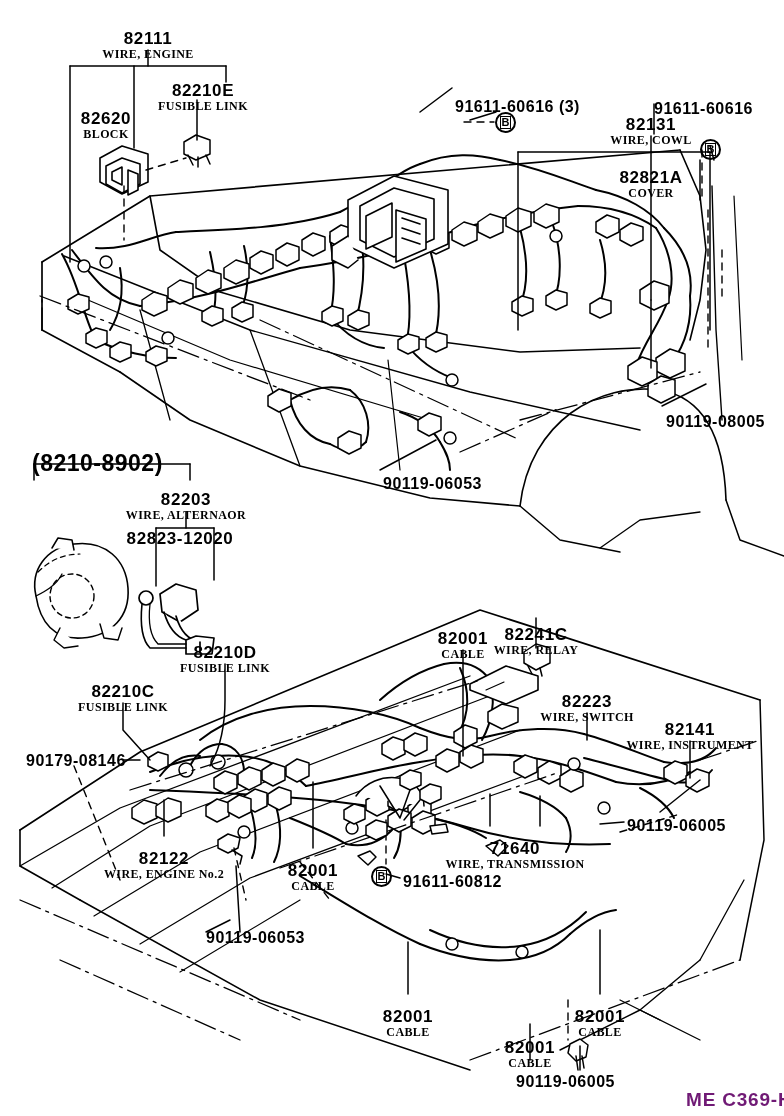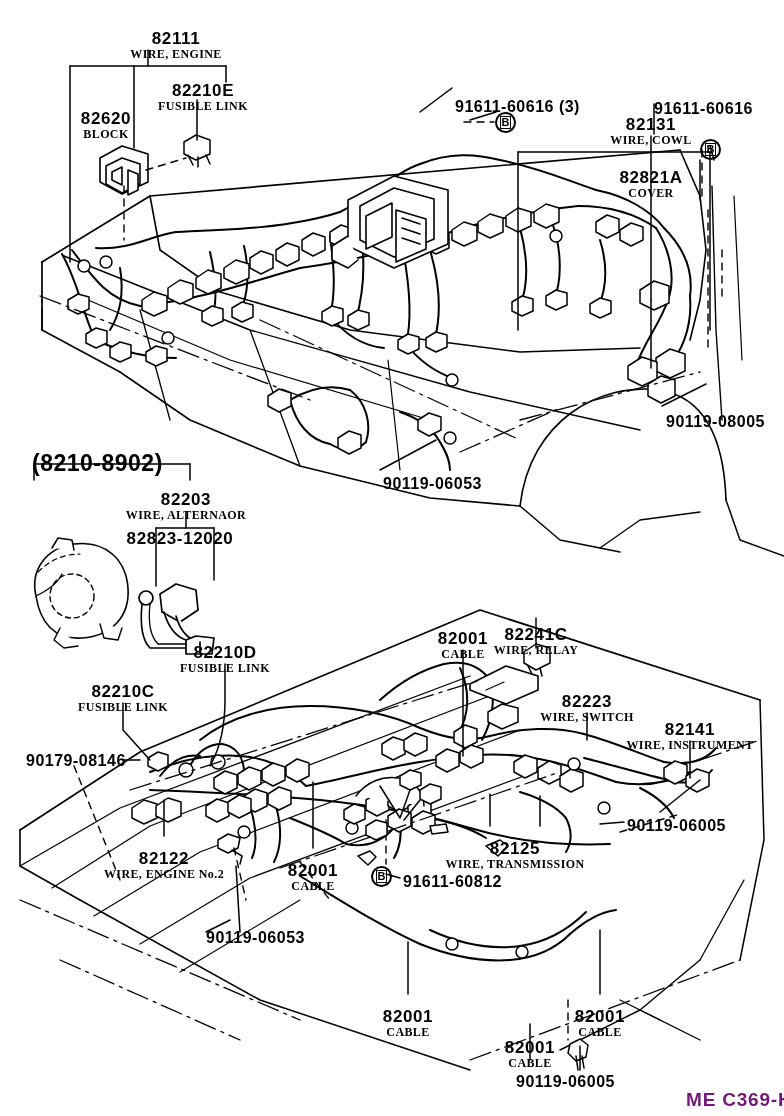--- a/index.html
+++ b/index.html
@@ -485,21 +485,21 @@
         <path d="M344 810 l10 -6 l11 3 l0 12 l-11 5 l-10 -5 z"></path>
         <path d="M420 790 l10 -6 l11 3 l0 12 l-11 5 l-10 -5 z"></path>
         <path d="M400 776 l10 -6 l11 3 l0 12 l-11 5 l-10 -5 z"></path>
         <path d="M380 786 L400 818 M410 790 L400 818 M420 800 L404 820"></path>
         <path d="M430 826 l16 -2 l2 8 l-16 2 z"></path>
       </g>
     </g>
   </svg>
 
   <div id="callout-layer">
-      <div class="callout ctr" style="left: 148px; top: 30px; transform: translateX(-50%); margin-left: 28px;">
+      <div class="callout ctr" style="left: 148px; top: 30px; transform: translateX(-50%);">
         <span class="pn">82111</span>
         <span class="desc">WIRE, ENGINE</span>
       </div>
       <div class="callout ctr" style="left: 203px; top: 82px; transform: translateX(-50%);">
         <span class="pn">82210E</span>
         <span class="desc">FUSIBLE LINK</span>
       </div>
       <div class="callout ctr" style="left: 106px; top: 110px; transform: translateX(-50%);">
         <span class="pn">82620</span>
         <span class="desc">BLOCK</span>
@@ -556,21 +556,21 @@
       </div>
       <div class="callout ctr" style="left: 164px; top: 850px; transform: translateX(-50%);">
         <span class="pn">82122</span>
         <span class="desc">WIRE, ENGINE No.2</span>
       </div>
       <div class="callout ctr" style="left: 313px; top: 862px; transform: translateX(-50%);">
         <span class="pn">82001</span>
         <span class="desc">CABLE</span>
       </div>
       <div class="callout ctr" style="left: 515px; top: 840px; transform: translateX(-50%);">
-        <span class="pn">82125</span>
+        <span class="pn">71640</span>
         <span class="desc">WIRE, TRANSMISSION</span>
       </div>
       <div class="callout ctr" style="left: 408px; top: 1008px; transform: translateX(-50%);">
         <span class="pn">82001</span>
         <span class="desc">CABLE</span>
       </div>
       <div class="callout ctr" style="left: 600px; top: 1008px; transform: translateX(-50%);">
         <span class="pn">82001</span>
         <span class="desc">CABLE</span>
       </div>

